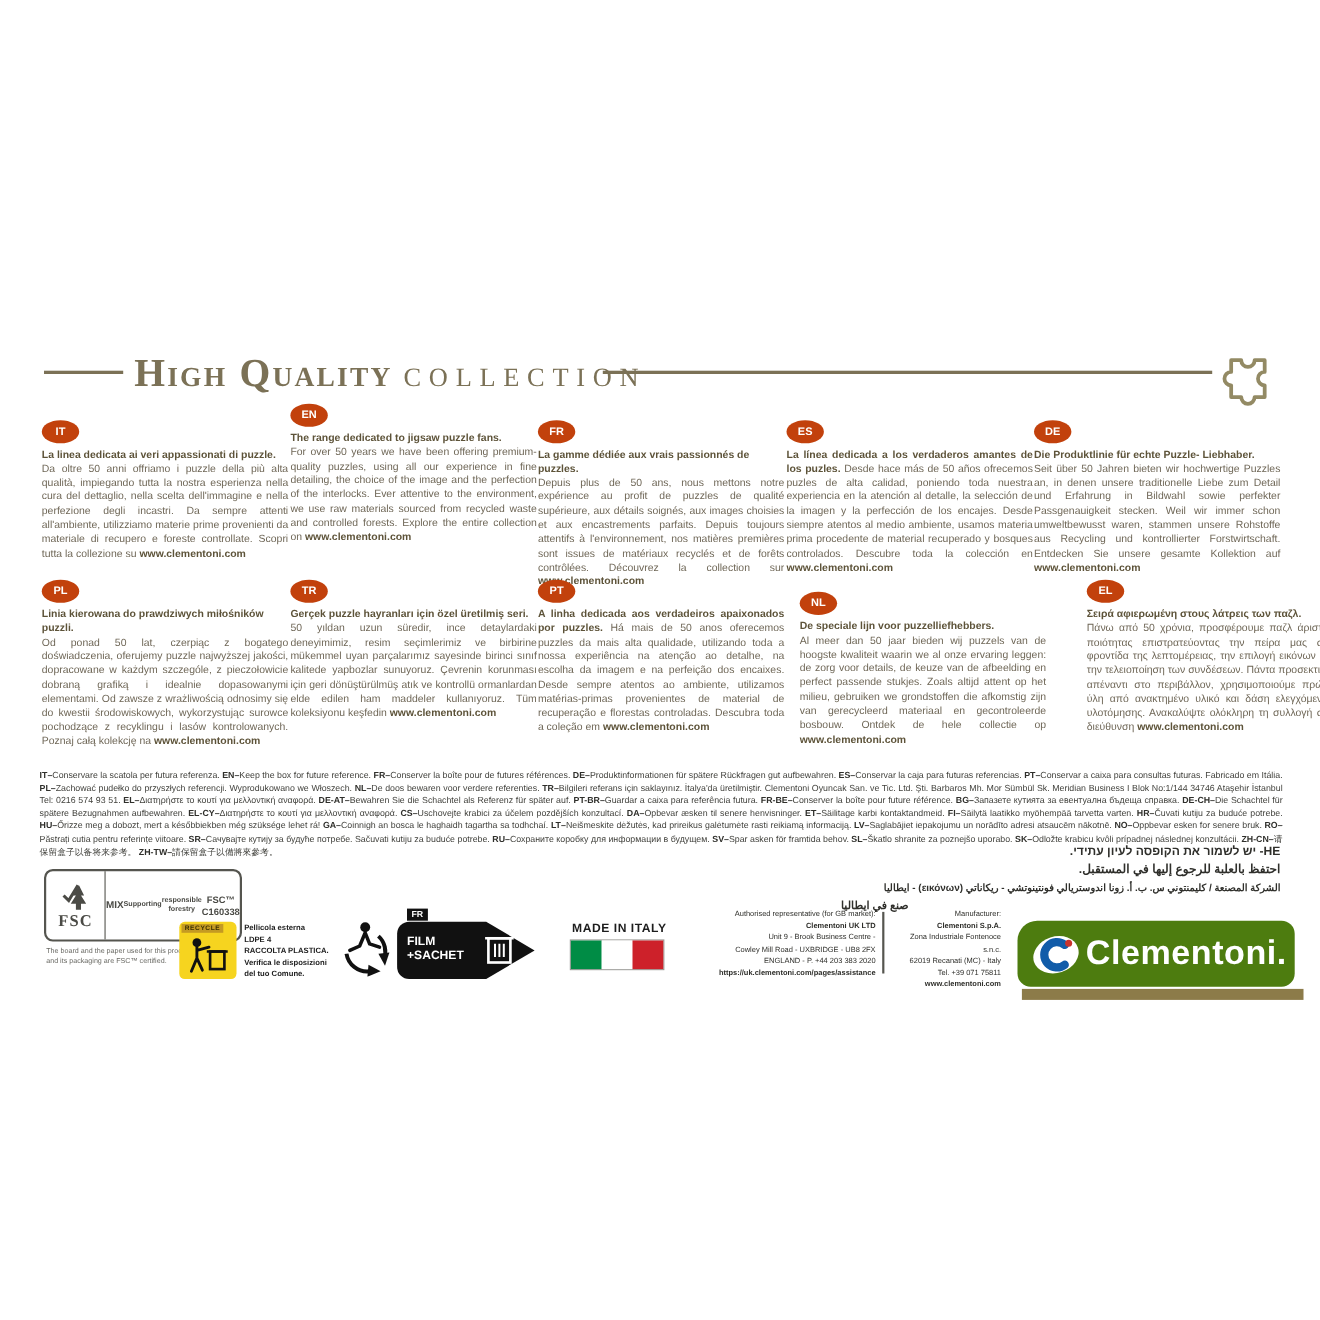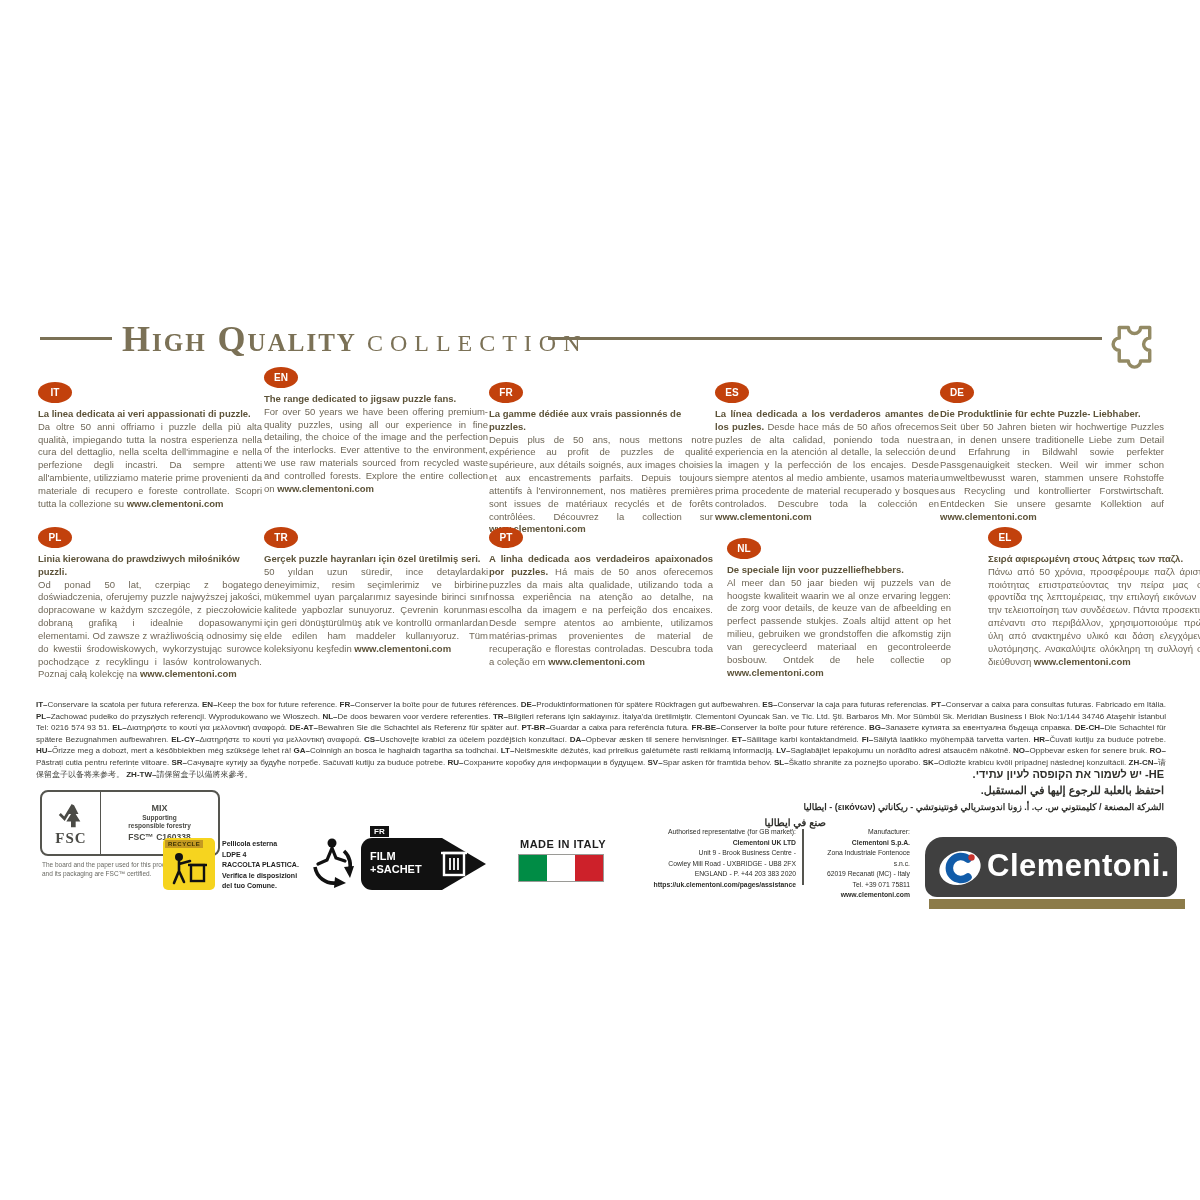--- a/index.html
+++ b/index.html
@@ -29,21 +29,21 @@
               color:#42423d;text-align:justify;}
   .fine-print b{color:#2f2f2b;}
   .rtl-line{position:absolute;direction:rtl;text-align:right;color:#2f2f2b;font-weight:bold;}
 
   
   .fsc-box{position:absolute;left:40px;top:790px;width:176px;height:62px;border:2px solid #55554f;
            border-radius:8px;display:flex;align-items:stretch;color:#4b4b46;}
   .fsc-left{width:58px;display:flex;flex-direction:column;align-items:center;justify-content:center;
             border-right:1.5px solid #55554f;}
   .fsc-brand{font-family:"Liberation Serif", serif;font-weight:bold;font-size:15px;letter-spacing:1px;}
-  .fsc-right{flex:1;display:flex;flex-direction:column;align-items:center;justify-content:center;
+  .fsc-right{flex:1;display:flex;align-items:center;justify-content:center;
              text-align:center;line-height:1.25;}
   .fsc-mix{font-size:9px;font-weight:bold;}
   .fsc-sub{font-size:6.5px;font-weight:bold;}
   .fsc-code{font-size:8.5px;font-weight:bold;margin-top:2px;}
   .fsc-note{position:absolute;left:42px;top:860px;width:185px;font-size:6.5px;line-height:1.45;
             color:#6a6a64;}
 
   .recycle-box{position:absolute;left:163px;top:838px;width:52px;height:52px;background:#f6d41f;
                border-radius:5px;}
   .recycle-tag{position:absolute;top:2px;left:2px;background:#c49a22;color:#3a3000;font-size:6px;
@@ -64,21 +64,21 @@
   .mii-flag{margin-top:4px;width:84px;height:26px;border:1px solid #9a9a96;display:flex;}
   .mii-flag div{flex:1;}
   .flag-g{background:#008c45;} .flag-w{background:#ffffff;} .flag-r{background:#cd212a;}
 
   .addr{position:absolute;top:827px;font-size:6.8px;color:#2e2e2a;line-height:1.55;text-align:right;}
   .addr-left{left:600px;width:196px;}
   .addr-right{left:810px;width:100px;}
   .addr .b{font-weight:bold;}
   .addr-divider{position:absolute;left:802px;top:829px;width:2px;height:56px;background:#55554f;}
 
-  .logo-box{position:absolute;left:925px;top:837px;width:252px;height:60px;background:#404040;
+  .logo-box{position:absolute;left:925px;top:837px;width:252px;height:60px;background:#4d7c0f;
             border-radius:18px 12px 12px 12px;}
   .logo-text{position:absolute;left:62px;top:11px;color:#ffffff;font-size:31px;font-weight:bold;
              letter-spacing:0.5px;}
   .logo-mark{position:absolute;left:12px;top:8px;}
   .logo-bar{position:absolute;left:929px;top:899px;width:256px;height:10px;background:#8c7b49;}
 </style>
 </head>
 <body>
 
 <div class="page">

